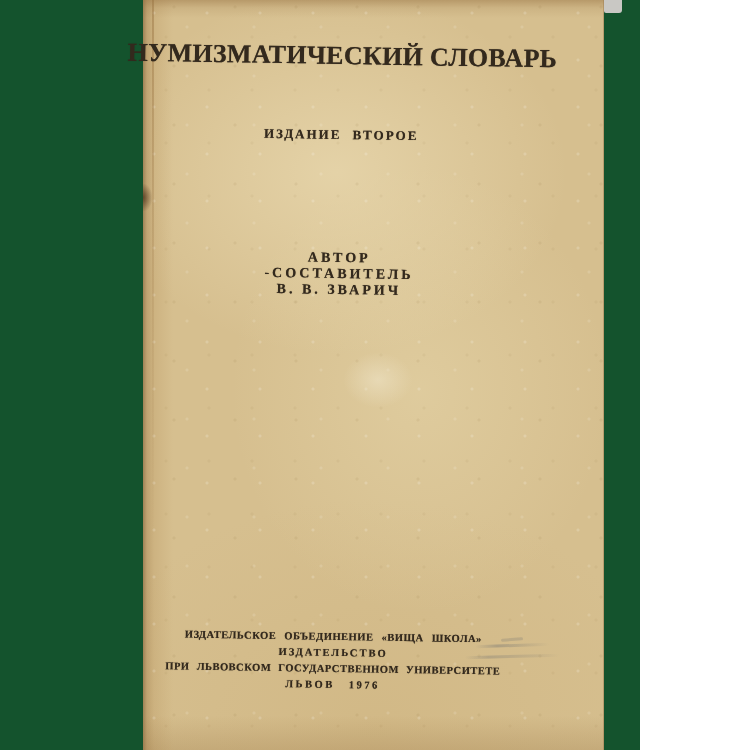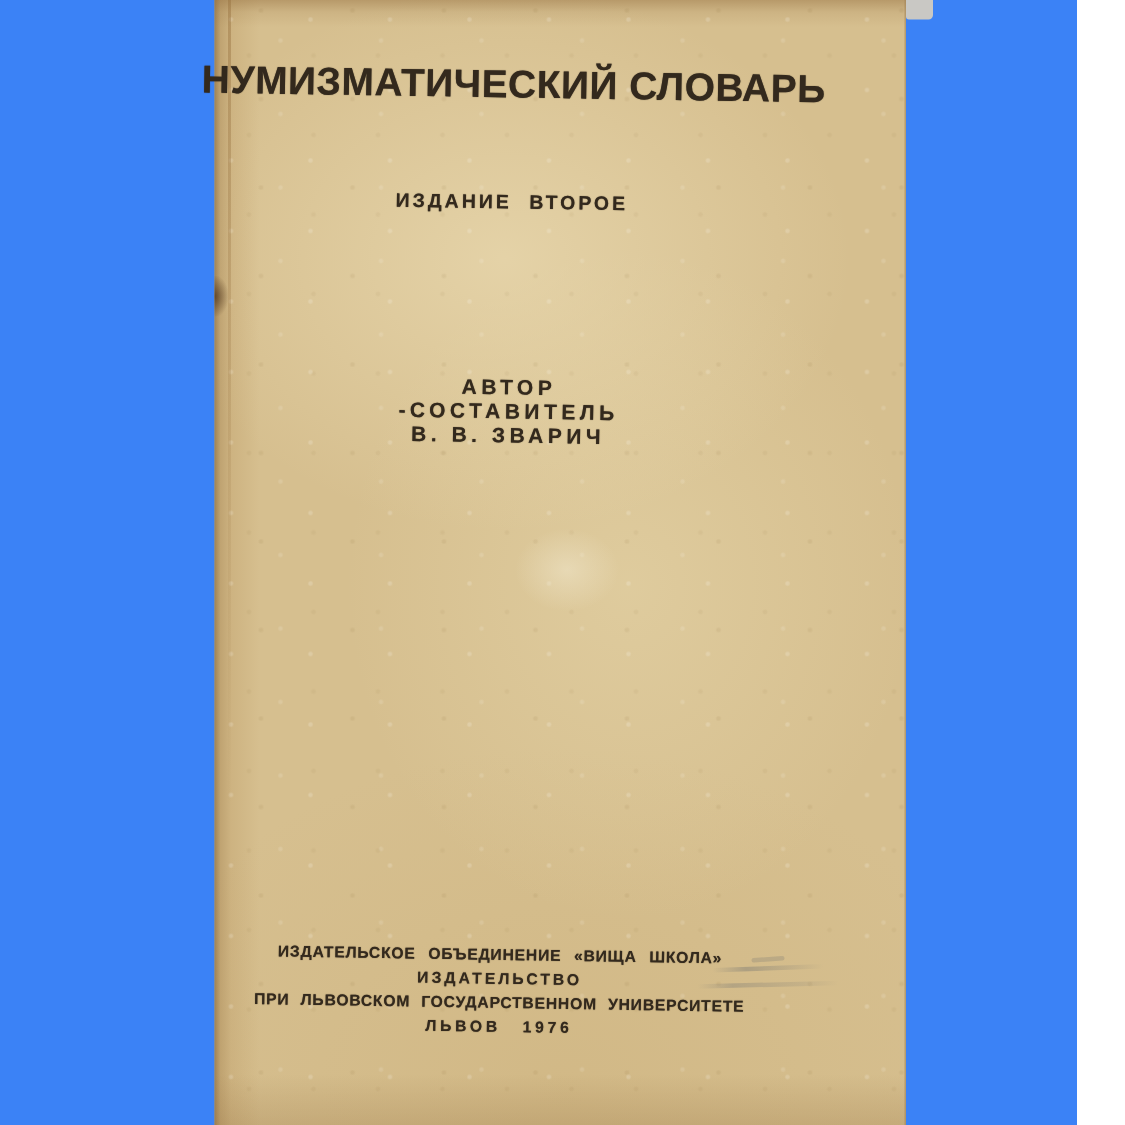--- a/index.html
+++ b/index.html
@@ -3,24 +3,25 @@
 <meta charset="utf-8">
 <style>
   html, body {
     margin: 0;
     padding: 0;
     background: #ffffff;
     font-family: "Liberation Sans", "DejaVu Sans", sans-serif;
   }
   .canvas {
     position: relative;
-    width: 718px;
+    width: 640px;
     height: 750px;
-    background: #3b82f6;
+    background: #14532d;
     overflow: hidden;
+    font-family: Liberation Serif, serif;
   }
   
   .book-page {
     position: absolute;
     left: 143px;
     top: 0;
     width: 461px;
     height: 750px;
     background:
       

